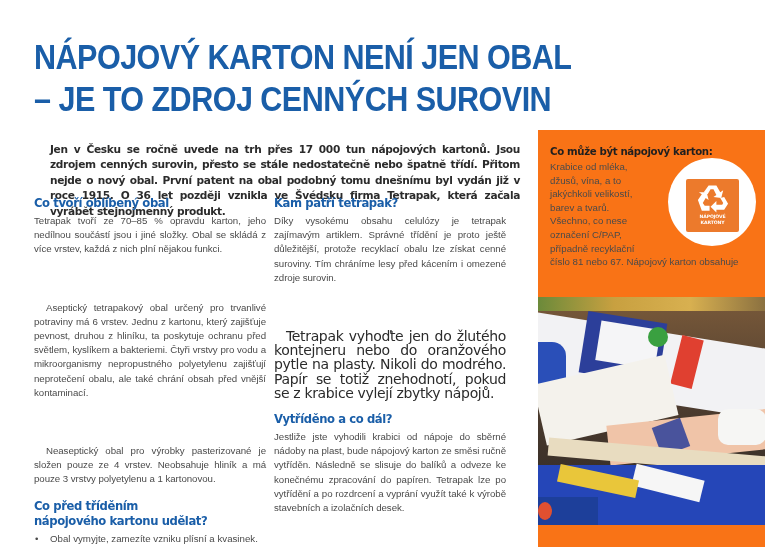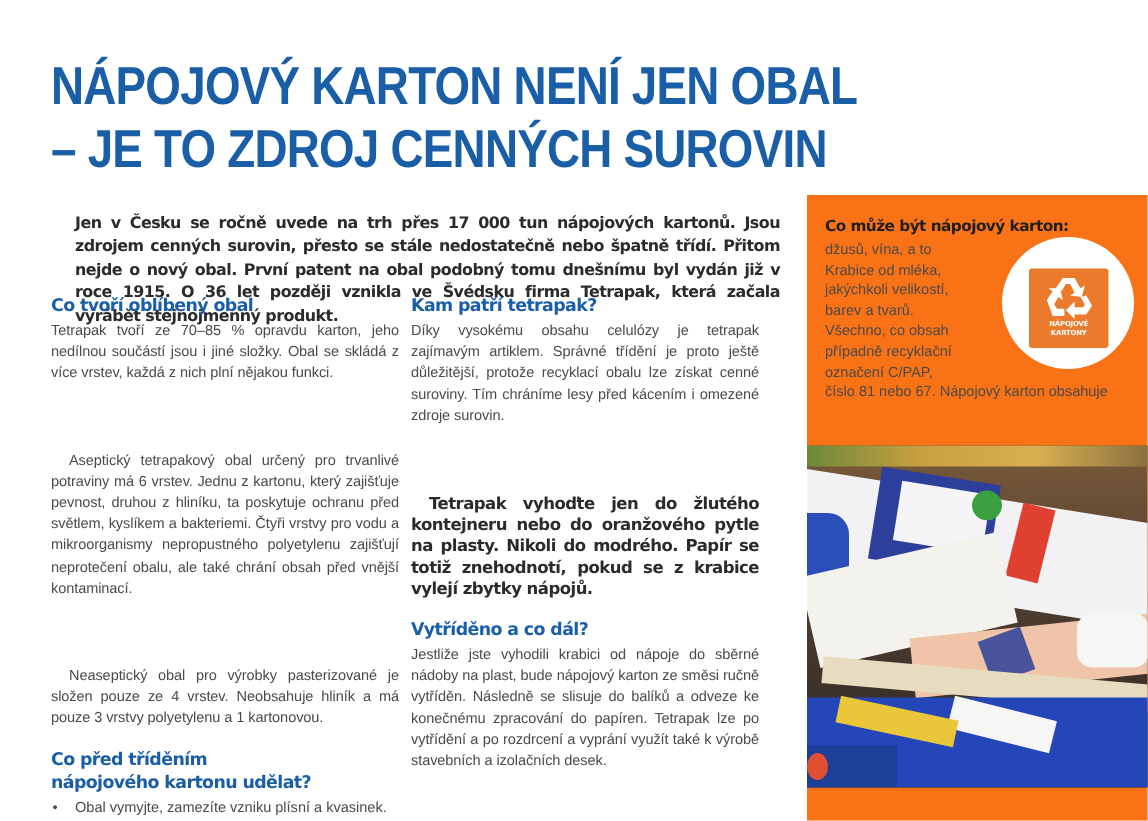--- a/index.html
+++ b/index.html
@@ -66,23 +66,23 @@
       font-family: "Liberation Sans", sans-serif;
       font-size: 9.7px;
       line-height: 14.2px;
       color: #4a4a4a;
       text-align: justify;
       letter-spacing: -0.05px;
     }
     p.indent { text-indent: 12px; margin-top: 44px; }
     p.bold {
       font-family: "DejaVu Sans", sans-serif;
-      font-weight: bold;
+      font-weight: normal;
       color: #2b2b2b;
-      font-size: 11px;
+      font-size: 14px;
       letter-spacing: -0.35px;
     }
     .section-gap { height: 12px; }
     ul.bullets {
       list-style: none;
       margin: 2px 0 0 0;
       padding: 0;
     }
     ul.bullets li {
       position: relative;
@@ -237,27 +237,27 @@
           <path d="M30 17 L34 24 L30 30 L22 30 L22 33 L16 27 L22 21 L22 25 L28 25 L29 23 L26 18 Z" transform="translate(0,-3)"></path>
           <path d="M3 19 L7 13 L4 11 L12 11 L14 19 L11 17 L8 22 L10 25 L15 25 L15 30 L7 30 Z" transform="translate(0,-2)"></path>
         </g>
       </svg>
       <div class="badge-label">
         <span>NÁPOJOVÉ</span><br>
         <span>KARTONY</span>
       </div>
     </div>
     <div class="sidebar-text">
+      <span>Krabice od mléka,</span>
       <span>džusů, vína, a to</span>
-      <span>Krabice od mléka,</span>
       <span>jakýchkoli velikostí,</span>
       <span>barev a tvarů.</span>
-      <span>Všechno, co obsah</span>
+      <span>Všechno, co nese</span>
+      <span>označení C/PAP,</span>
       <span>případně recyklační</span>
-      <span>označení C/PAP,</span>
       <span>číslo 81 nebo 67. Nápojový karton obsahuje</span>
     </div>
   </div>
 
   <div class="photo">
     <div class="shape" style="left:0;top:0;width:228px;height:14px;background:linear-gradient(90deg,#6b8a3a,#c8a040,#d8b050,#8a7040);"></div>
     <div class="shape" style="left:-10px;top:14px;width:250px;height:70px;background:#f2f2f4;transform:rotate(9deg);transform-origin:left top;border-radius:4px;"></div>
     <div class="shape" style="left:45px;top:20px;width:80px;height:62px;background:#2c3f9a;transform:rotate(9deg);"></div>
     <div class="shape" style="left:60px;top:28px;width:60px;height:40px;background:#f5f5f7;transform:rotate(9deg);"></div>
     <div class="shape" style="left:138px;top:40px;width:22px;height:50px;background:#e04030;transform:rotate(14deg);"></div>

